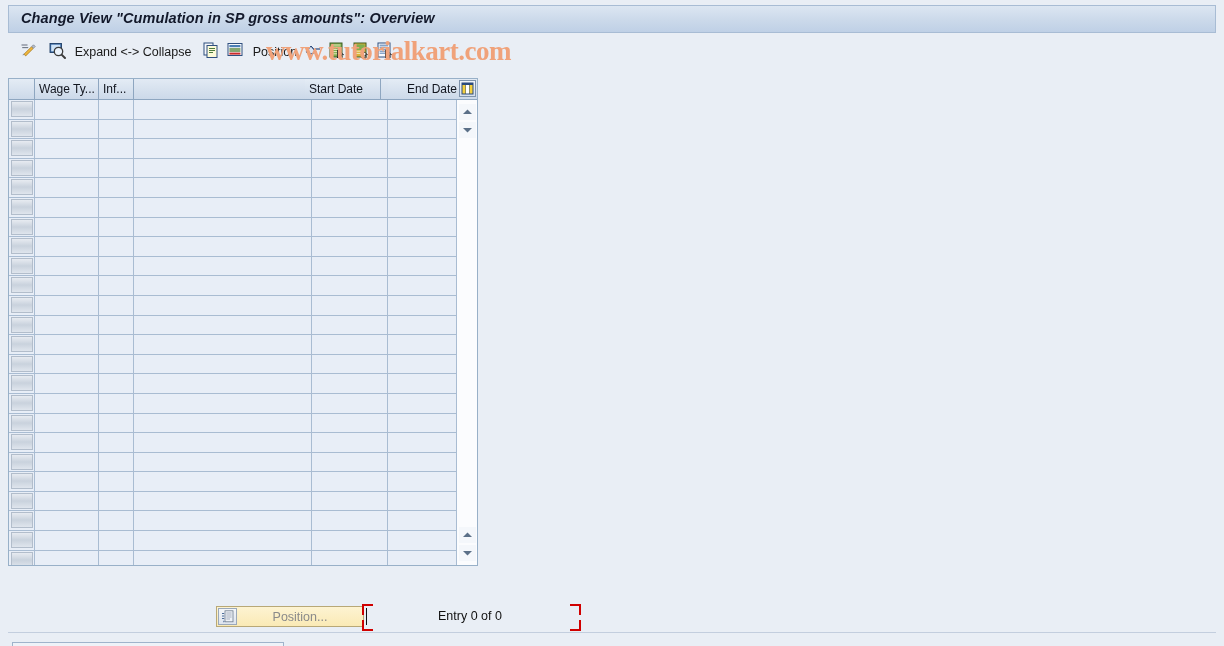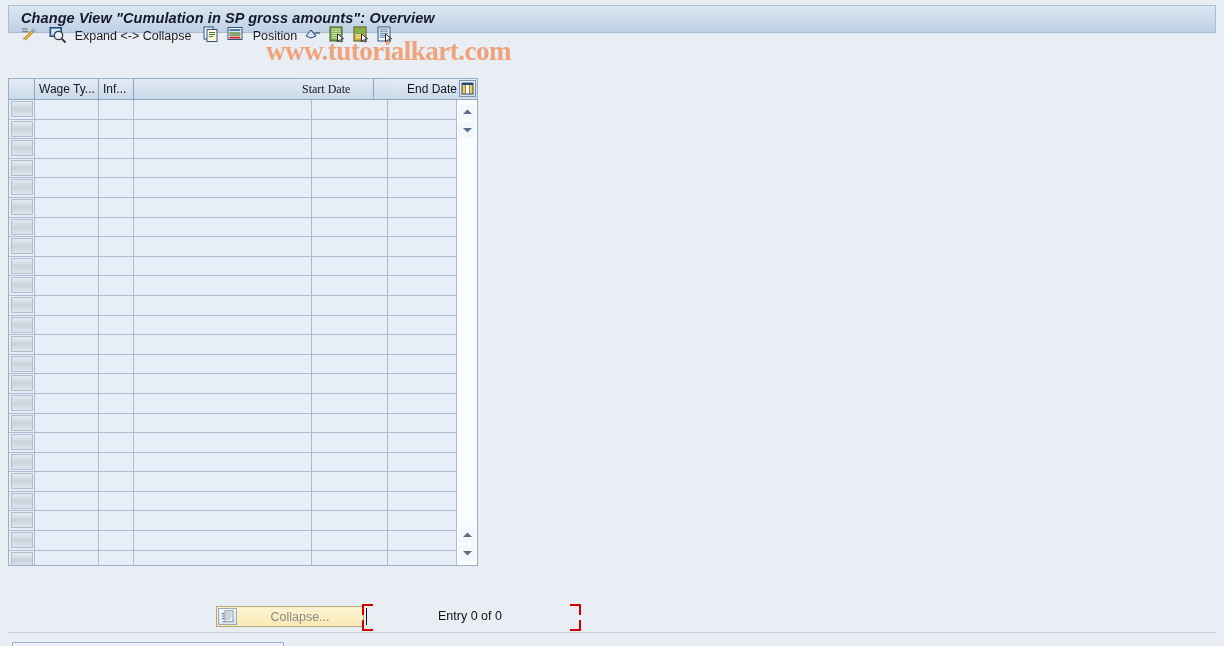--- a/index.html
+++ b/index.html
@@ -32,21 +32,21 @@
     font-weight: bold;
     font-style: italic;
     color: #13192b;
     white-space: nowrap;
     letter-spacing: 0.1px;
   }
 
   
   .toolbar {
     position: absolute;
-    left: 8px; top: 22px;
+    left: 8px; top: 38px;
     width: 1208px; height: 30px; text-align: center;
   }
   .tb-item {
     position: absolute;
     top: 2px;
     height: 24px;
     display: flex;
     align-items: center;
     justify-content: center;
   }
@@ -348,21 +348,21 @@
   </div>
 
   <div class="watermark">www.tutorialkart.com</div>
 
   <div class="grid-wrap">
 
     <div class="grid-head">
       <div class="hcell corner" style="left:0; width:26px;"></div>
       <div class="hcell" style="left:26px; width:64px;">Wage Ty...</div>
       <div class="hcell" style="left:90px; width:35px;">Inf...</div>
-      <div class="hcell" style="left:289px; width:76px;font-family:Liberation Serif, serif;">Start Date</div>
+      <div class="hcell" style="left:296px; width:76px;">Start Date</div>
       <div class="hcell" style="left:379px; width:69px; border-right:none;text-align:right;">End Date</div>
 
       <div class="colcfg">
         <svg width="13" height="13" viewBox="0 0 13 13">
           <rect x="0.5" y="0.5" width="12" height="12" fill="#2b4a7c"></rect>
           <rect x="1.5" y="3" width="3" height="8.5" fill="#f5d03c"></rect>
           <rect x="5" y="3" width="3" height="8.5" fill="#ffffff"></rect>
           <rect x="8.5" y="3" width="3" height="8.5" fill="#f5d03c"></rect>
         </svg>
       </div>
@@ -614,21 +614,21 @@
 
   <div class="btn-position">
     <span class="pos-ico">
       <svg width="13" height="13" viewBox="0 0 13 13">
         <rect x="4" y="0.8" width="8" height="11" fill="#eef2f7" stroke="#6d7b8d" stroke-width="0.8"></rect>
         <path d="M5.3 3 H10.6 M5.3 5 H10.6 M5.3 7 H10.6 M5.3 9 H9" stroke="#8a97a8" stroke-width="0.7"></path>
         <path d="M1 3.5 L3.2 3.5 M1 6 L3.2 6 M1 8.5 L3.2 8.5" stroke="#3a5d8f" stroke-width="0.9"></path>
         <path d="M2.4 10.5 L2.4 12.6 L3.6 11.6 Z" fill="#3a5d8f"></path>
       </svg>
     </span>
-    <span class="pos-label">Collapse...</span>
+    <span class="pos-label">Position...</span>
   </div>
 
   <div class="caret"></div>
 
   <div class="entry-text">Entry 0 of 0</div>
 
   <div class="brk tl" style="left:362px; top:604px;"></div>
   <div class="brk bl" style="left:362px; top:620px;"></div>
   <div class="brk tr" style="left:570px; top:604px;"></div>
   <div class="brk br" style="left:570px; top:620px;"></div>

